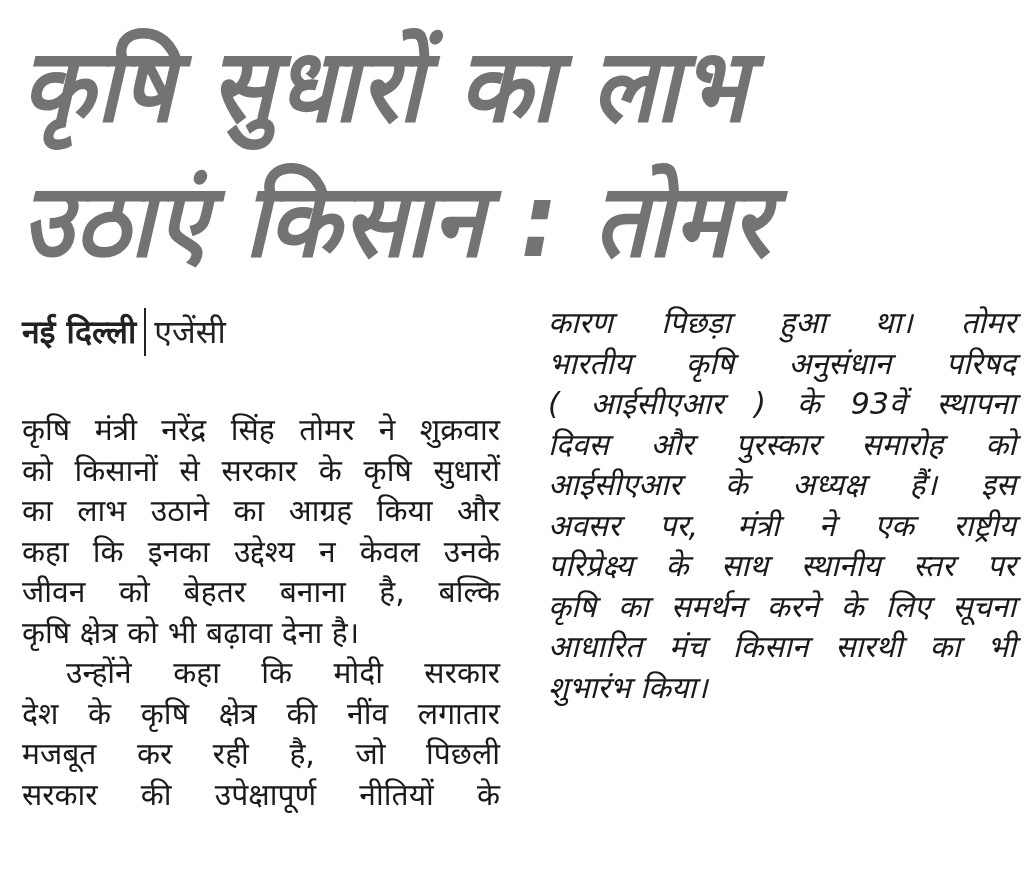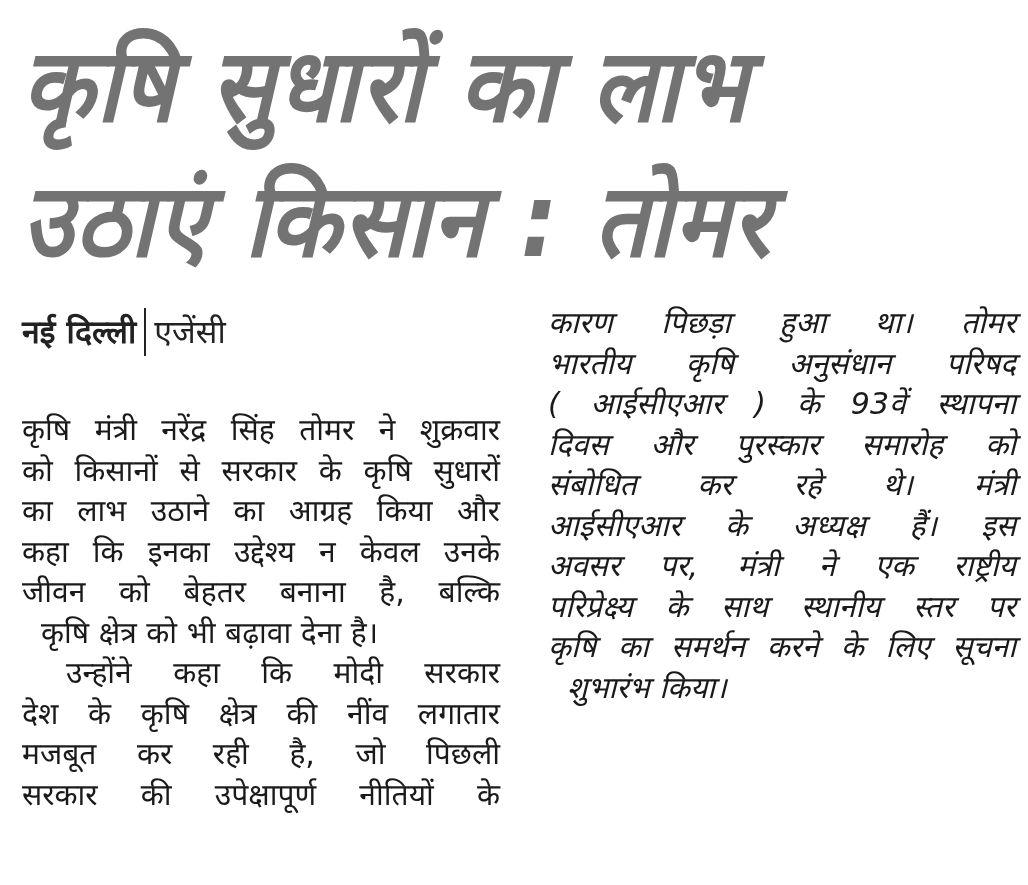--- a/index.html
+++ b/index.html
@@ -42,21 +42,21 @@
     .dateline .city { font-weight: bold; }
     .dateline .sep {
       display: inline-block; width: 2px; height: 48px;
       background: #222; margin: 0 8px;
     }
     .dateline .agency { font-weight: 400; }
     .line {
       display: block; white-space: nowrap;
       text-align: justify; text-align-last: justify;
     }
-    .line.last { text-align-last: left; margin-left: 19px; }
+    .line.last { text-align-last: left; }
     .line.indent { padding-left: 44px; }
   </style>
 </head>
 <body>
 
 <h1 class="headline">
   <span class="hl-line">कृषि सुधारों का लाभ</span>
   <span class="hl-line">उठाएं किसान : तोमर</span>
 </h1>
 
@@ -76,19 +76,19 @@
   <span class="line">देश के कृषि क्षेत्र की नींव लगातार</span>
   <span class="line">मजबूत कर रही है, जो पिछली</span>
   <span class="line">सरकार की उपेक्षापूर्ण नीतियों के</span>
 </div>
 
 <div class="col col-right">
   <span class="line">कारण पिछड़ा हुआ था। तोमर</span>
   <span class="line">भारतीय कृषि अनुसंधान परिषद</span>
   <span class="line">( आईसीएआर ) के 93वें स्थापना</span>
   <span class="line">दिवस और पुरस्कार समारोह को</span>
-  <span class="line">संबोधित कर रहे थे। मंत्री</span>
   <span class="line">आईसीएआर के अध्यक्ष हैं। इस</span>
   <span class="line">अवसर पर, मंत्री ने एक राष्ट्रीय</span>
   <span class="line">परिप्रेक्ष्य के साथ स्थानीय स्तर पर</span>
   <span class="line">कृषि का समर्थन करने के लिए सूचना</span>
+  <span class="line">आधारित मंच किसान सारथी का भी</span>
   <span class="line last">शुभारंभ किया।</span>
 </div>
 
 </body></html>

